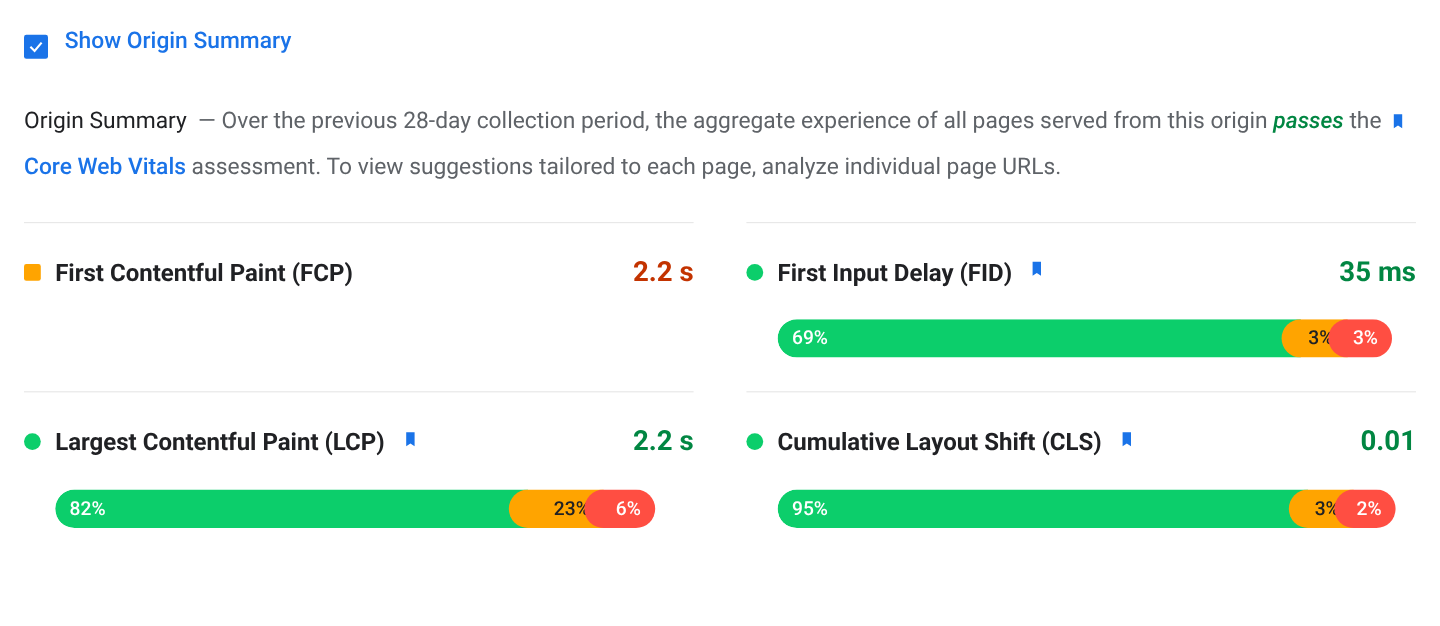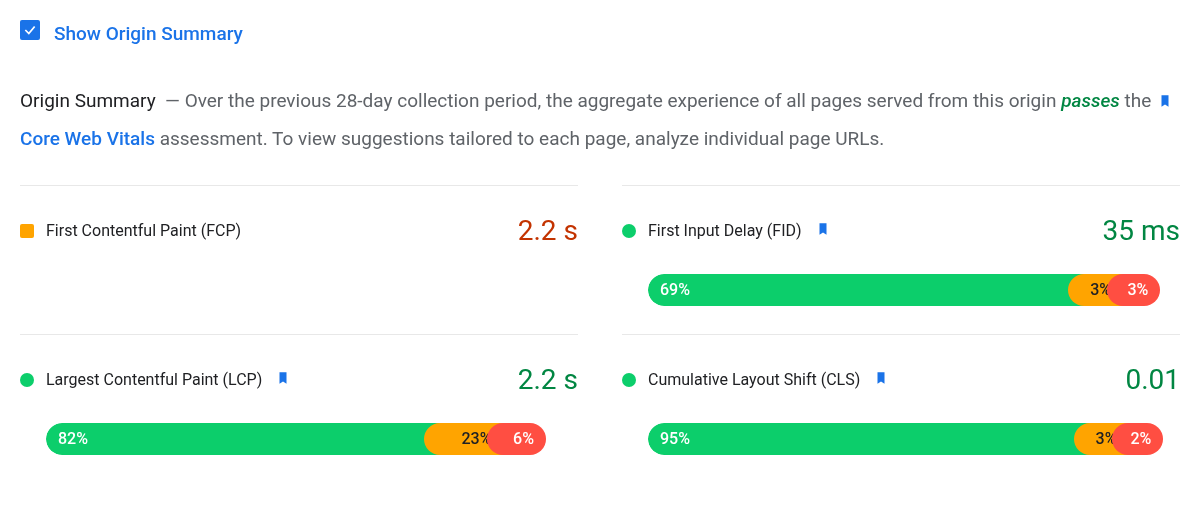--- a/index.html
+++ b/index.html
@@ -22,21 +22,21 @@
     color:var(--text-dark);
     width:1200px;
     padding:20px;
     font-size:18px;
     line-height:1.5;
   }
 
   
   .cb-row{
     display:flex;
-    align-items:flex-start;
+    align-items:flex-end;
     gap:14px;
     margin-bottom:34px;
   }
   .cb{
     width:20px;height:20px;
     background:var(--blue);
     border-radius:2px;
     display:flex;align-items:center;justify-content:center;
     cursor:pointer;
     flex:0 0 auto;
@@ -74,23 +74,23 @@
     display:flex;
     align-items:center;
     gap:12px;
     margin-bottom:22px;
   }
   .dot,.sq{width:14px;height:14px;flex:0 0 auto;}
   .dot{border-radius:50%;}
   .sq{border-radius:2px;}
   .g-green{background:var(--green);}
   .g-orange{background:var(--orange);}
-  .metric-name{font-weight:400;font-size:16px;color:var(--text-dark);}
+  .metric-name{font-weight:700;font-size:20px;color:var(--text-dark);}
   .spacer{flex:1 1 auto;}
-  .metric-val{font-weight:400;font-size:28px;}
+  .metric-val{font-weight:700;font-size:23px;}
   .val-green{color:var(--text-green);}
   .val-orange{color:var(--text-orange);}
 
   
   .bar{
     display:flex;
     height:32px;
     border-radius:16px;
     overflow:hidden;
     margin-left:26px;

